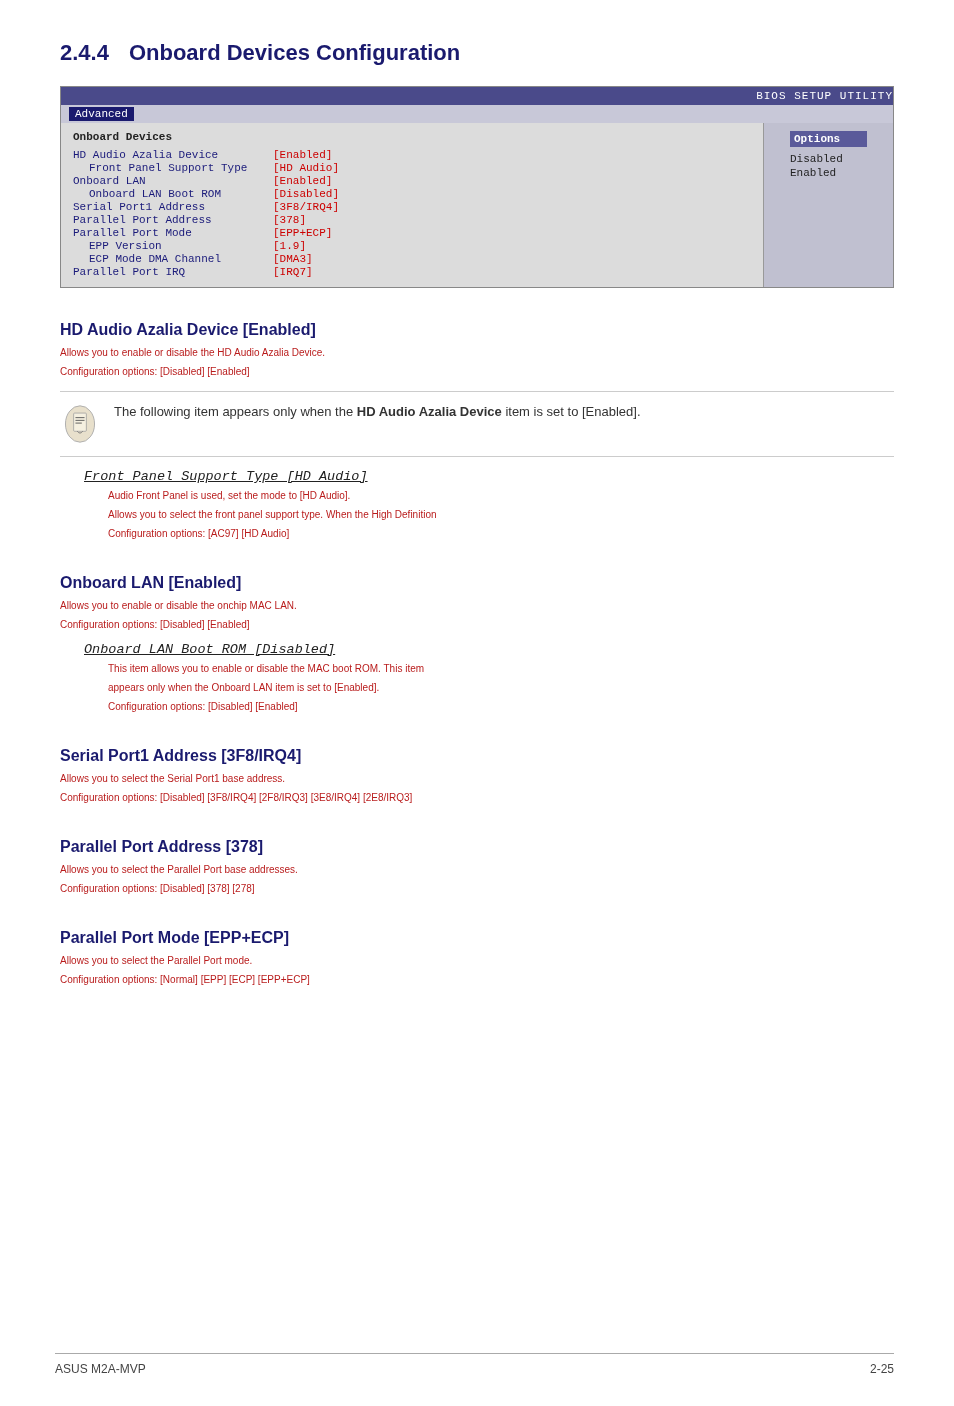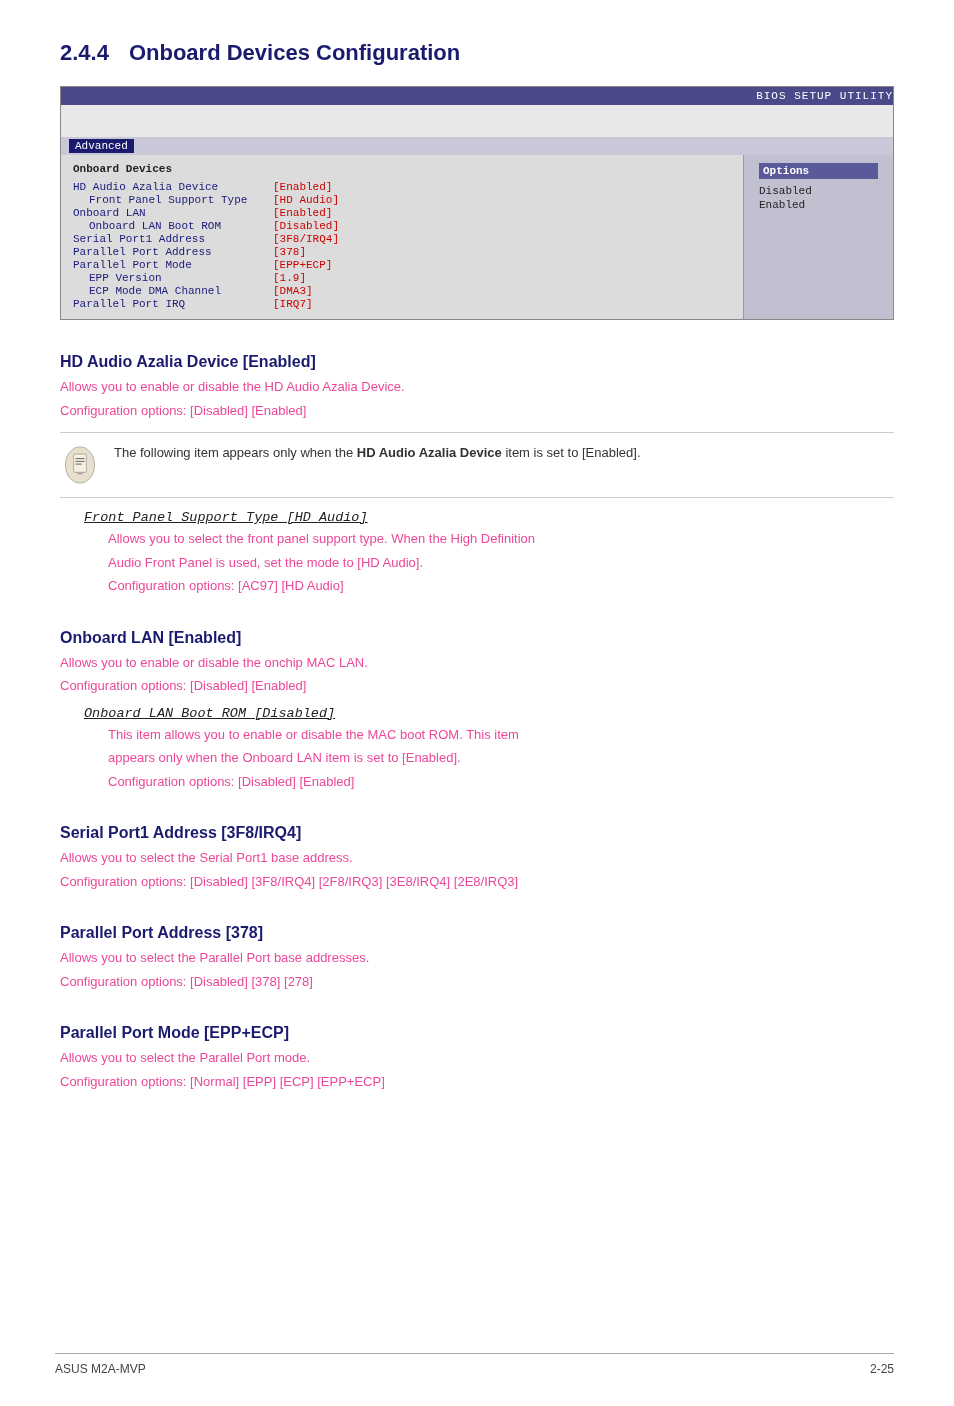--- a/index.html
+++ b/index.html
@@ -53,21 +53,20 @@
       padding: 3px 0;
       font-size: 11px;
       letter-spacing: 1px;
       font-family: 'Courier New', Courier, monospace;
     }
     .bios-nav {
       background: #c8c8d8;
       padding: 2px 8px;
       display: flex;
       gap: 8px;
-      margin-top: 32px;
     }
     .bios-nav-item {
       padding: 1px 6px;
       font-size: 11px;
       font-family: 'Courier New', Courier, monospace;
       color: #000;
     }
     .bios-nav-item.active {
       background: #1a1a6e;
       color: #fff;
@@ -75,23 +74,23 @@
     .bios-content {
       display: flex;
       padding: 0;
     }
     .bios-main {
       flex: 1;
       padding: 8px 12px;
       background: #dcdcdc;
     }
     .bios-sidebar {
-      width: 150px;
+      width: 130px;
       background: #c0c0d0;
-      padding: 8px 15px;
+      padding: 8px 26px;
       border-left: 1px solid #999;
     }
     .bios-section-title {
       font-weight: bold;
       font-size: 11px;
       margin-bottom: 6px;
       font-family: 'Courier New', Courier, monospace;
     }
     .bios-sidebar-title {
       font-weight: bold;
@@ -129,23 +128,23 @@
       margin-bottom: 22px;
       margin-top: 33px;
     }
     .subsection-heading {
       font-size: 16px;
       font-weight: bold;
       color: #1a1a6e;
       margin-bottom: 6px;
     }
     .section-text {
-      font-size: 13px;
+      font-size: 10px;
       line-height: 1.5;
-      color: #ec4899;
+      color: #b91c1c;
       margin-bottom: 4px;
     }
 
     
     .note-box {
       display: flex;
       border-top: 1px solid #ccc;
       border-bottom: 1px solid #ccc;
       padding: 10px 0;
       margin: 12px 0;
@@ -269,22 +268,22 @@
       </svg>
     </div>
     <div class="note-text">
       The following item appears only when the <strong>HD Audio Azalia Device</strong> item is set to [Enabled].
     </div>
   </div>
 
   <div style="padding-left: 24px;">
     <p class="sub-item-heading">Front Panel Support Type [HD Audio]</p>
     <div class="sub-item-body">
+      <p class="section-text">Audio Front Panel is used, set the mode to [HD Audio].</p>
       <p class="section-text">Allows you to select the front panel support type. When the High Definition</p>
-      <p class="section-text">Audio Front Panel is used, set the mode to [HD Audio].</p>
       <p class="section-text">Configuration options: [AC97] [HD Audio]</p>
     </div>
   </div>
 </div>
 
 <div class="content-section">
   <div class="subsection-heading">Onboard LAN [Enabled]</div>
   <p class="section-text">Allows you to enable or disable the onchip MAC LAN.</p>
   <p class="section-text">Configuration options: [Disabled] [Enabled]</p>
 

